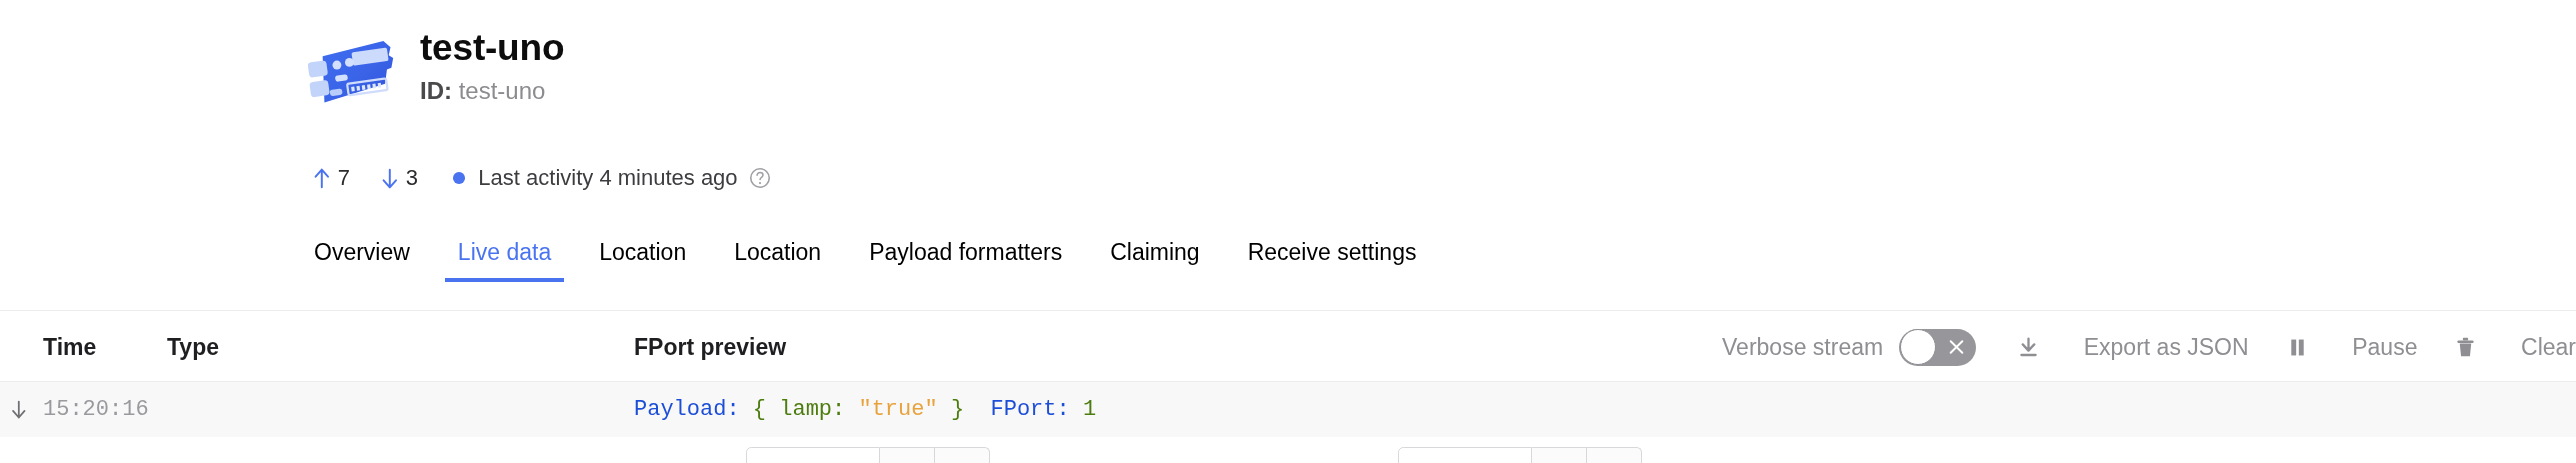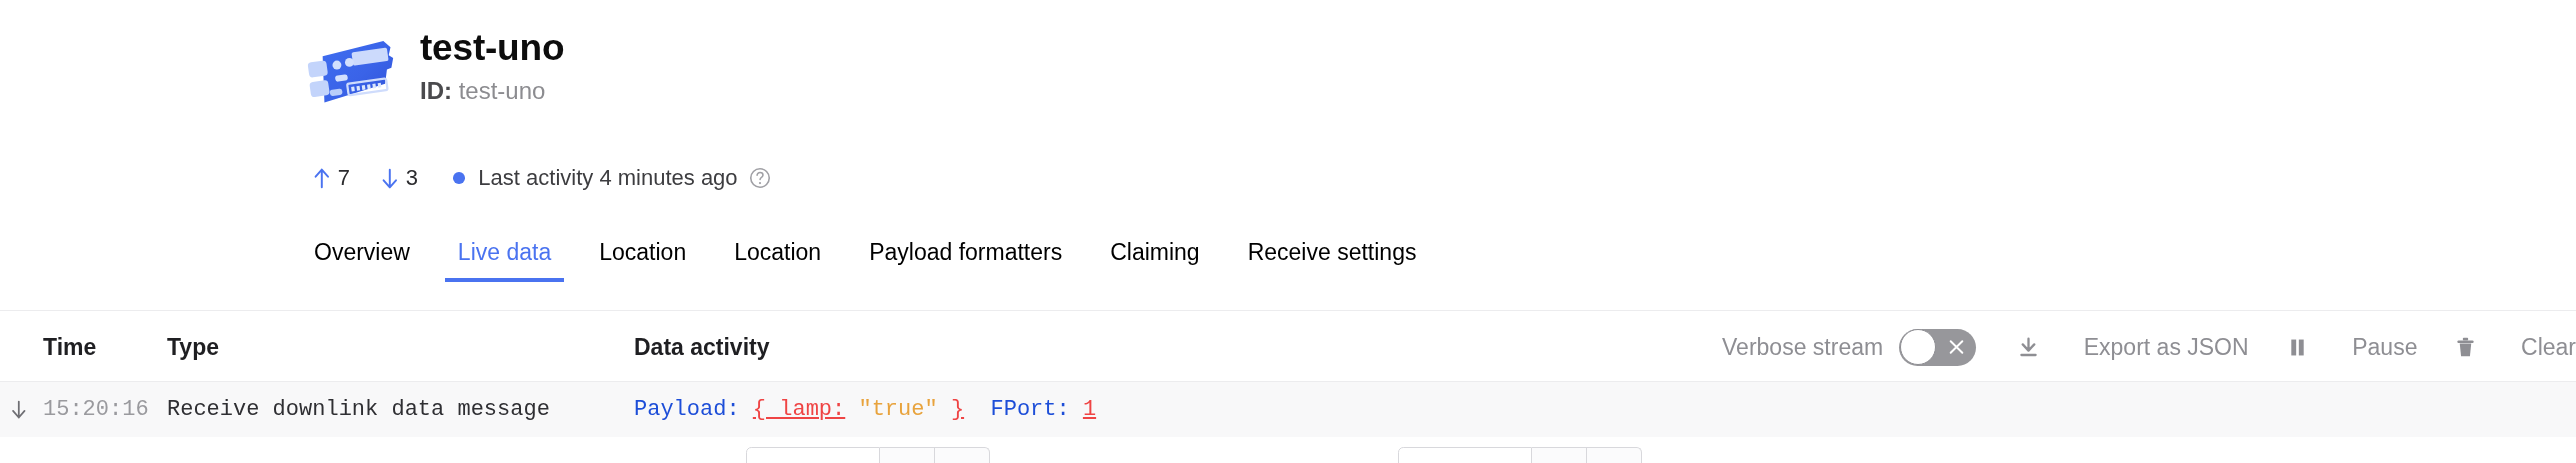--- a/index.html
+++ b/index.html
@@ -245,21 +245,21 @@
     position: absolute;
     left: 167px;
     color: #2f2f33;
   }
   .row-data {
     position: absolute;
     left: 634px;
     white-space: pre;
   }
   .tok-key { color: #1d4ed8; text-align: center; }
-  .tok-plain { color: #ef4444; text-decoration: underline; }
+  .tok-plain { color: #4d7c0f; }
   .tok-str { color: #e8a33d; }
 
   
   .ctl-group {
     position: absolute;
     top: 447px;
     display: flex;
     height: 36px;
     overflow: hidden;
   }
@@ -349,21 +349,21 @@
     <div class="tab">Location</div>
     <div class="tab">Location</div>
     <div class="tab">Payload formatters</div>
     <div class="tab">Claiming</div>
     <div class="tab">Receive settings</div>
   </div>
 
   <div class="table-head">
     <div class="th th-time">Time</div>
     <div class="th th-type">Type</div>
-    <div class="th th-data">Data activity</div>
+    <div class="th th-data">FPort preview</div>
 
     <div class="toolbar">
       <div class="verbose-group">
         <span class="verbose-label">Verbose stream</span>
         <div class="toggle">
           <svg class="x" viewBox="0 0 19 19">
             <path d="M3 3 L16 16 M16 3 L3 16" stroke="#ffffff" stroke-width="2.2" stroke-linecap="round"></path>
           </svg>
           <span class="knob"></span>
         </div>
@@ -394,21 +394,20 @@
         <span>Clear</span>
       </div>
     </div>
   </div>
 
   <div class="data-row">
     <svg class="row-arrow" viewBox="0 0 22 26">
       <path d="M11 22 L11 4 M11 22 L4.5 14.5 M11 22 L17.5 14.5" stroke="#6f6f74" stroke-width="2" fill="none" stroke-linecap="round"></path>
     </svg>
     <div class="row-time">15:20:16</div>
-    <div class="row-type">Receive downlink data message</div>
     <div class="row-data"><span class="tok-key">Payload:</span> <span class="tok-plain">{ lamp:</span> <span class="tok-str">"true"</span> <span class="tok-plain">}</span>  <span class="tok-key">FPort:</span> <span class="tok-plain">1</span></div>
   </div>
 
   <div class="ctl-group group-a">
     <div class="ctl-input" style="width:134px"></div>
     <div class="ctl-btn" style="width:55px"></div>
     <div class="ctl-btn last" style="width:55px"></div>
   </div>
   <div class="ctl-group group-b">
     <div class="ctl-input" style="width:134px"></div>

